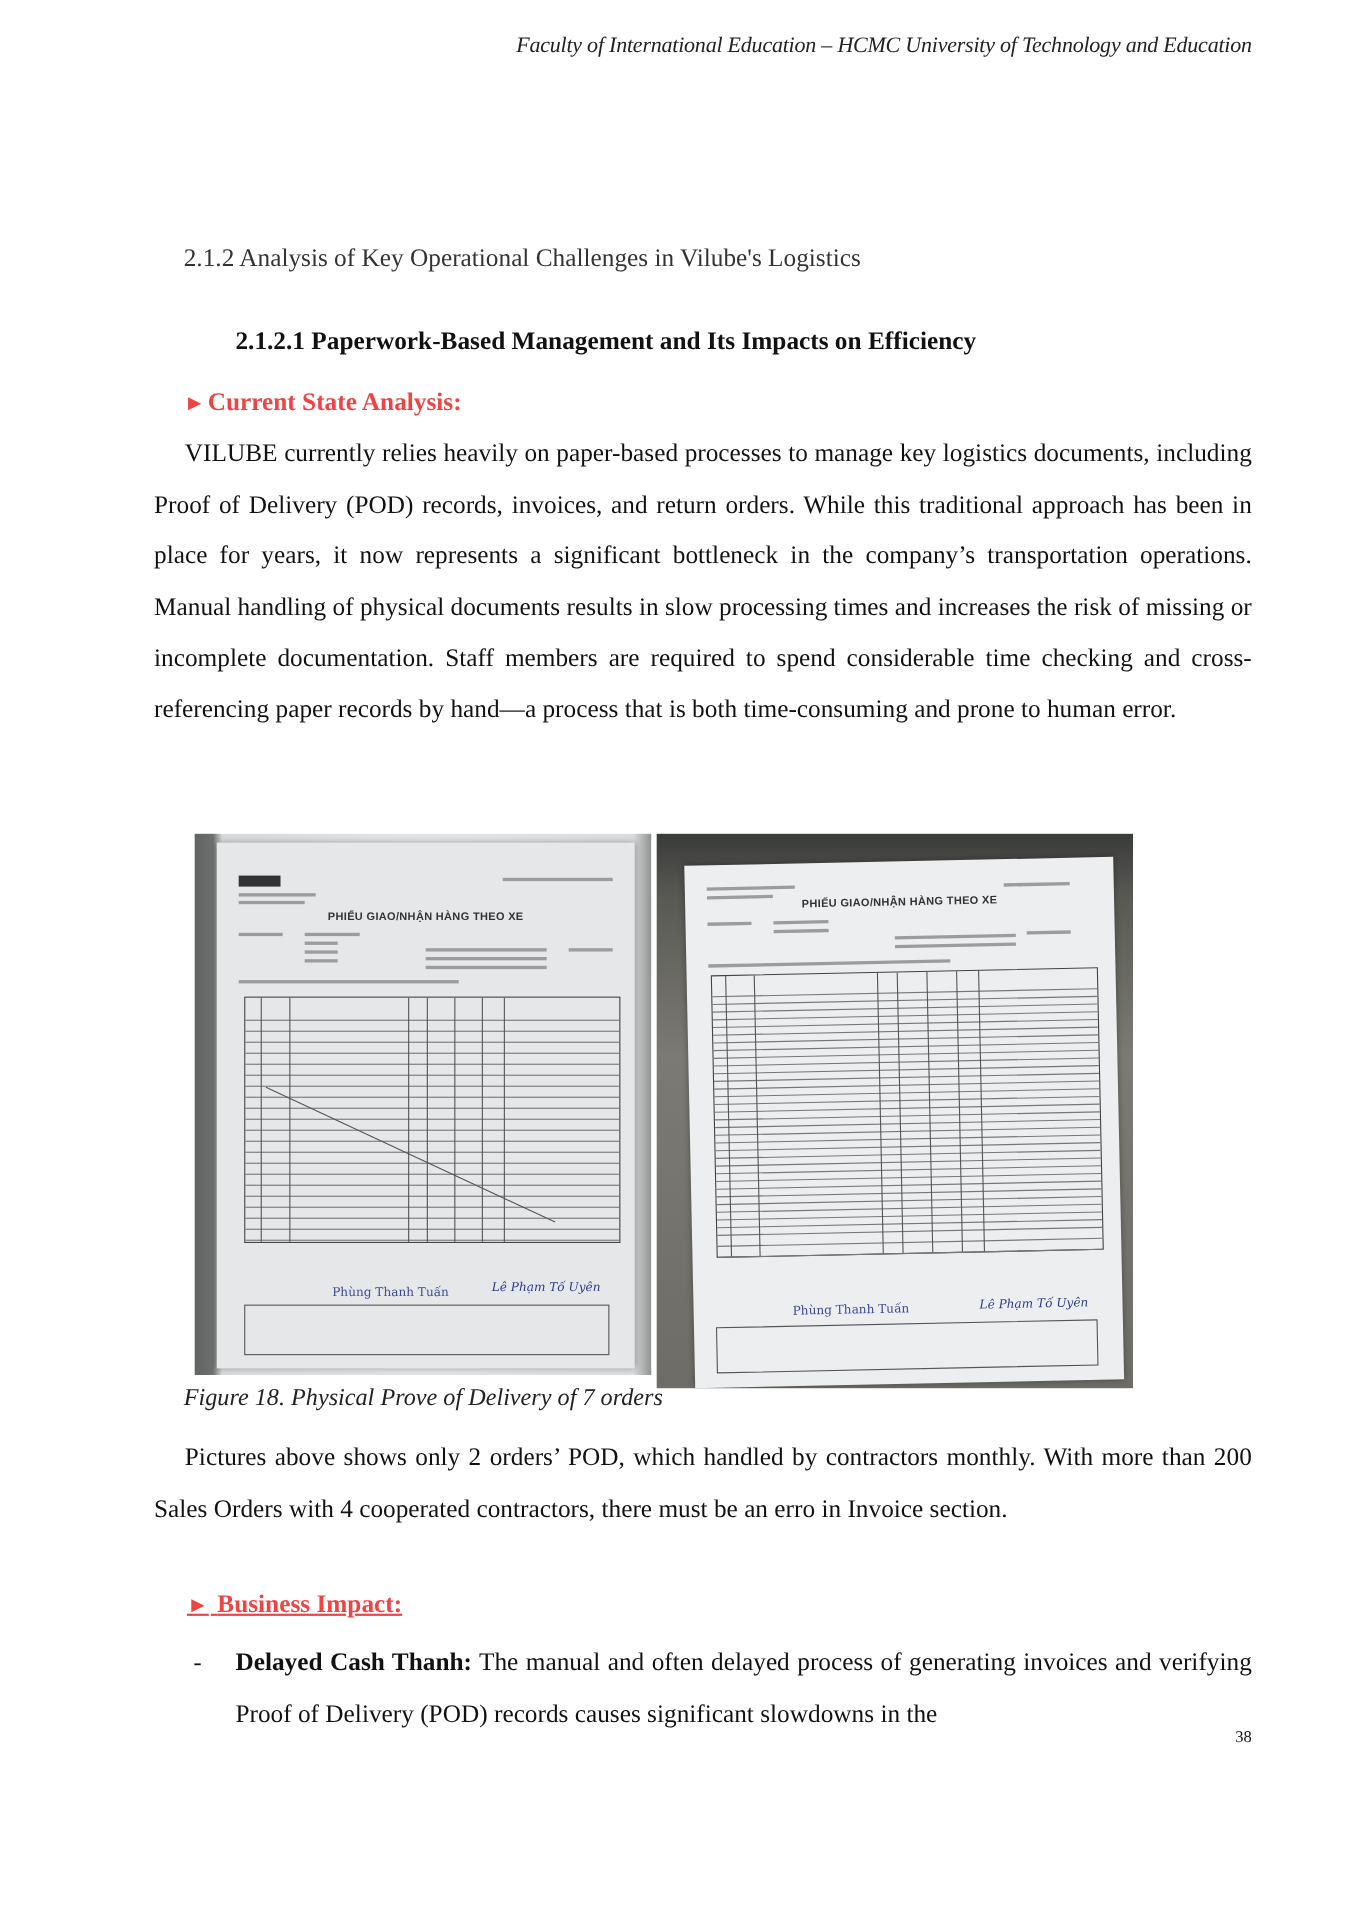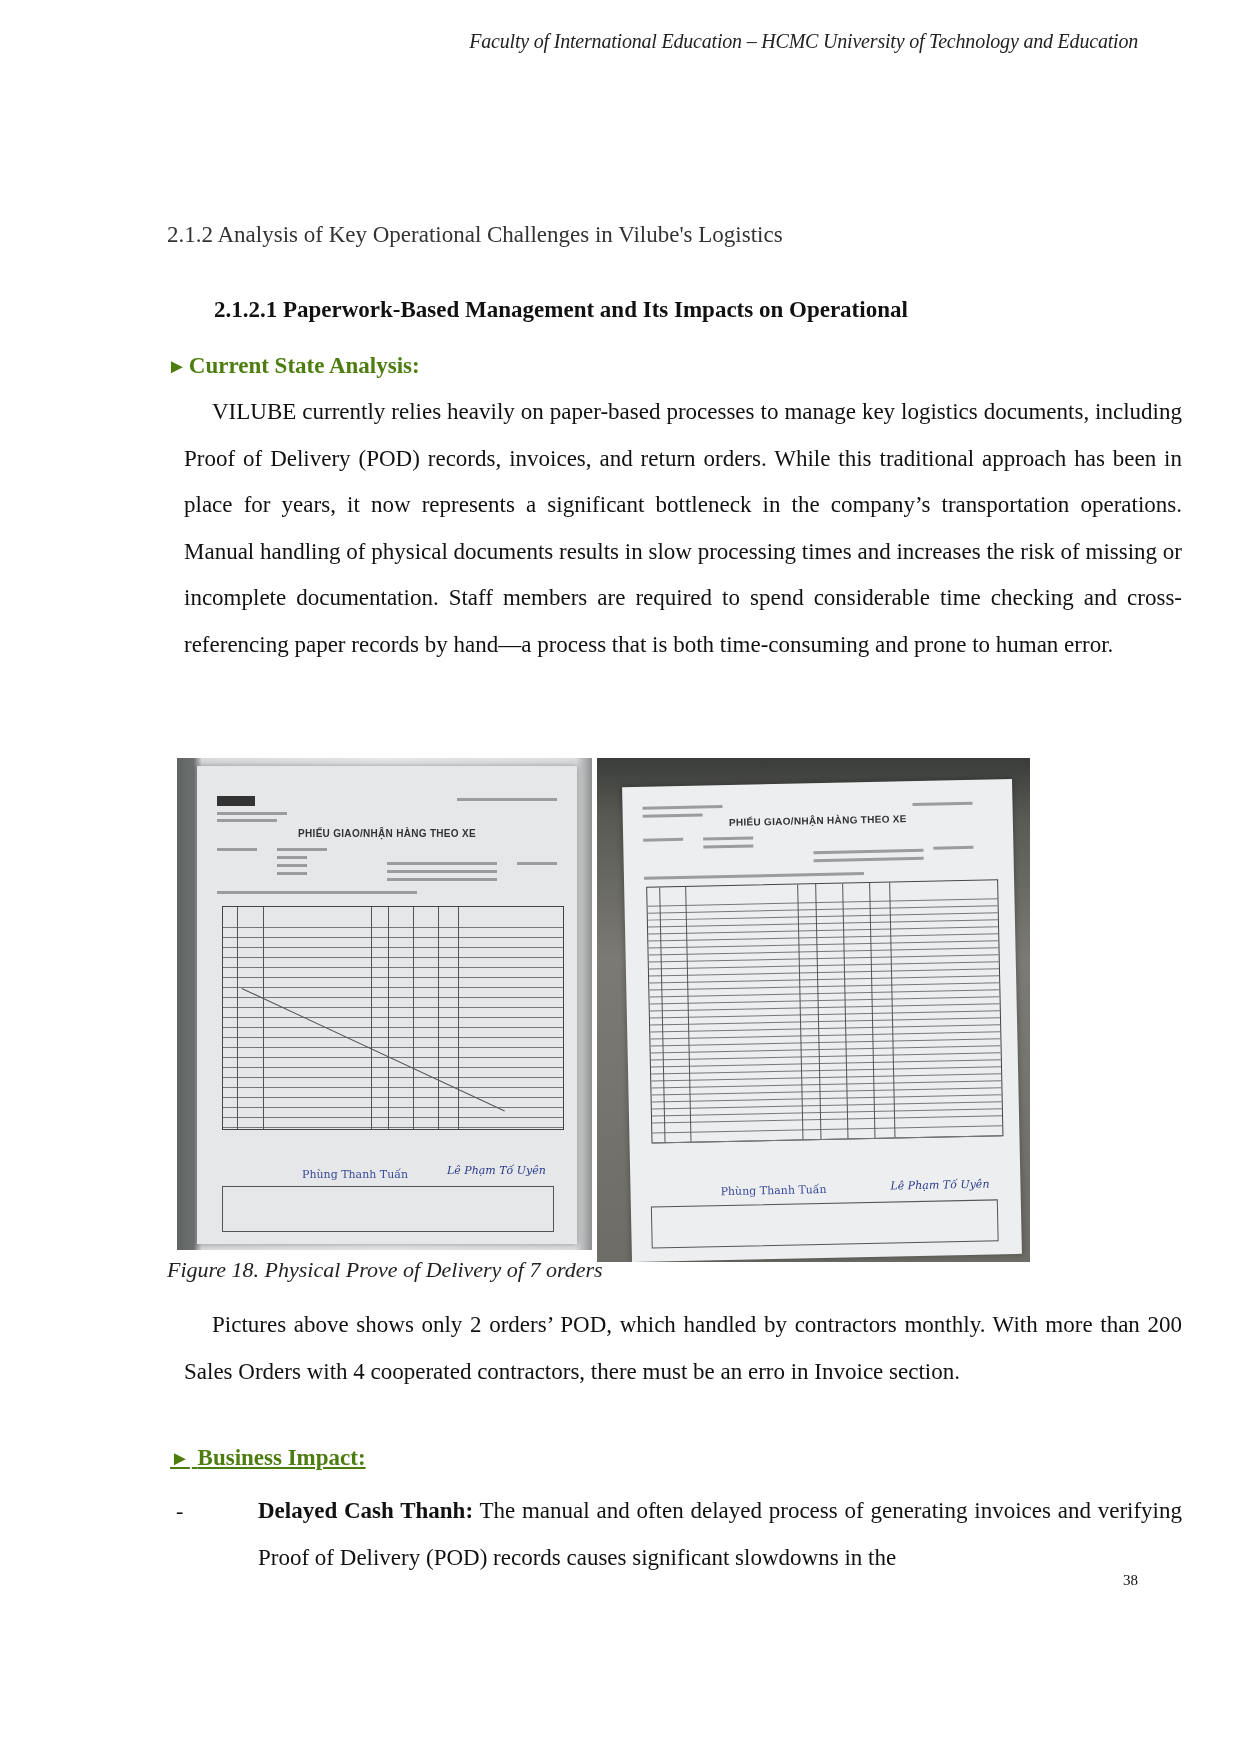--- a/index.html
+++ b/index.html
@@ -2,24 +2,24 @@
 <html><head>
   <meta charset="utf-8">
   <style>
     html, body { margin: 0; padding: 0; background: #ffffff; }
     body { width: 1241px; height: 1753px; position: relative; overflow: hidden;
            font-family: "Liberation Serif", "DejaVu Serif", serif; color: #111; }
     .page-header { position: absolute; left: 140px; top: 30px; width: 998px; text-align: right;
                    font-style: italic; font-size: 20px; color: #222; letter-spacing: -0.2px; }
     .h2 { position: absolute; left: 167px; top: 222px; font-weight: normal; font-size: 23px; color: #333; }
     .h3 { position: absolute; left: 214px; top: 297px; font-weight: bold; font-size: 23px; color: #111; }
-    .h4 { position: absolute; font-weight: bold; font-size: 23px; color: #4d7c0f; }
+    .h4 { position: absolute; font-weight: bold; font-size: 23px; color: #ef4444; }
     .h4 .tri { font-size: 20px; margin-right: 2px; }
     .para { position: absolute; left: 140px; width: 998px; font-size: 23px; line-height: 46.5px;
-            text-align: justify; color: #111; margin-left: 44px; }
+            text-align: justify; color: #111; }
     .para p { margin: 0; text-indent: 28px; }
     .figure { position: absolute; top: 758px; left: 177px; width: 853px; height: 504px; }
     .photo { position: absolute; overflow: hidden; }
     .photo.left { left: 0; top: 0; width: 415px; height: 492px;
                   background: linear-gradient(90deg, #5f6462 0%, #6d706e 4%, #d8dadb 6%, #e4e5e6 50%, #dcdddf 96%, #8e928f 100%); }
     .photo.right { left: 420px; top: 0; width: 433px; height: 504px;
                    background: linear-gradient(180deg, #3a3c3a 0%, #5a5a55 12%, #7b7a74 40%, #6e6c66 100%); }
     .sheet { position: absolute; background: #e9eaec; box-shadow: 0 0 6px rgba(0,0,0,0.35); }
     .photo.left .sheet { left: 20px; top: 8px; width: 380px; height: 478px; background: #e6e7e9; }
     .photo.right .sheet { left: 30px; top: 25px; width: 390px; height: 475px; transform: rotate(-1.2deg); background: #eceef0; }
@@ -40,21 +40,21 @@
   </style>
 </head>
 <body>
 
 <div>
 
   <div class="page-header">Faculty of International Education – HCMC University of Technology and Education</div>
 
   <div class="h2">2.1.2 Analysis of Key Operational Challenges in Vilube's Logistics</div>
 
-  <div class="h3">2.1.2.1 Paperwork-Based Management and Its Impacts on Operational</div>
+  <div class="h3">2.1.2.1 Paperwork-Based Management and Its Impacts on Efficiency</div>
 
   <div class="h4" style="left:167px; top:353px;">
     <span class="tri">►</span><span>Current State Analysis:</span>
   </div>
 
   <div class="para" style="top:389px;">
     <p>VILUBE currently relies heavily on paper-based processes to manage key logistics documents, including Proof of Delivery (POD) records, invoices, and return orders. While this traditional approach has been in place for years, it now represents a significant bottleneck in the company’s transportation operations. Manual handling of physical documents results in slow processing times and increases the risk of missing or incomplete documentation. Staff members are required to spend considerable time checking and cross-referencing paper records by hand—a process that is both time-consuming and prone to human error.</p>
   </div>
 
   <div class="figure">

